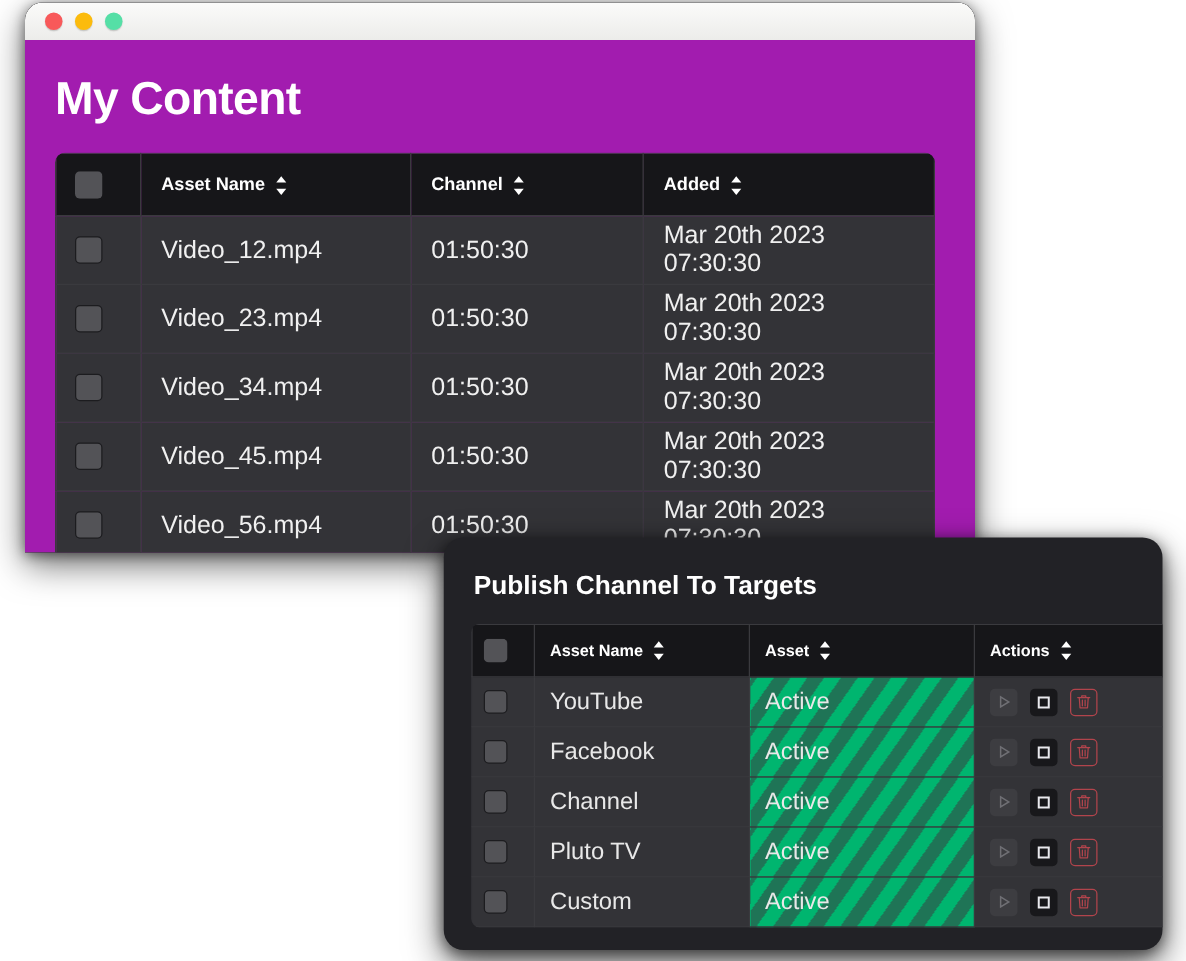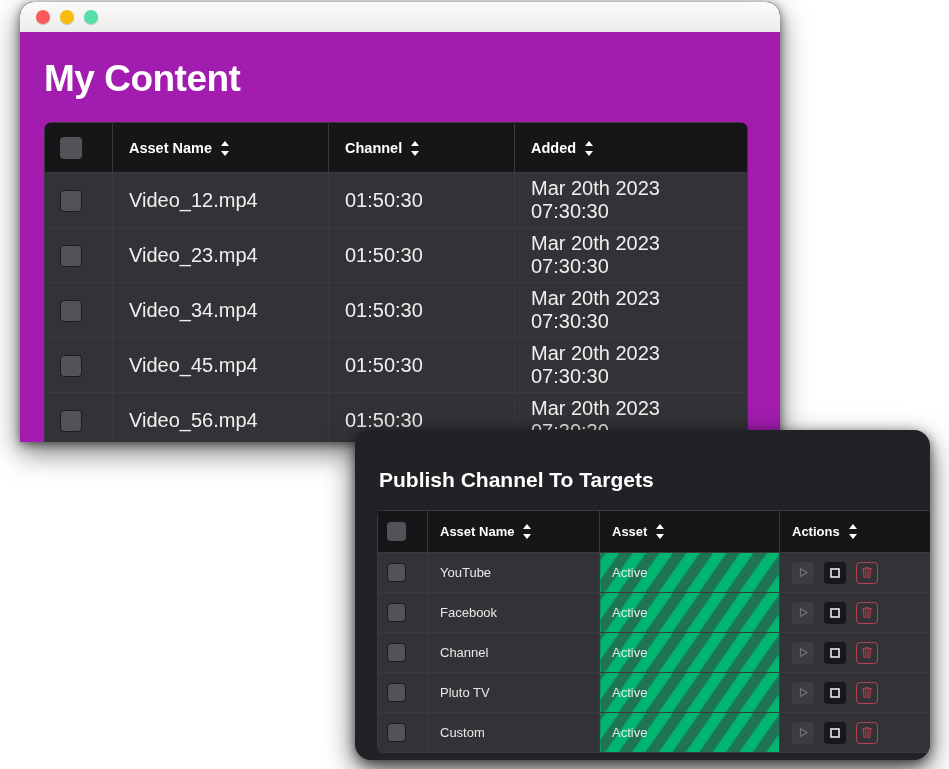--- a/index.html
+++ b/index.html
@@ -67,25 +67,25 @@
     border-radius:8px;overflow:hidden;height:334px;
   }
 
   
   .panel2{
     position:absolute;left:355px;top:430px;width:575px;height:330px;
     background:#222226;border-radius:16px;
     box-shadow:0 12px 30px rgba(0,0,0,.6), 0 3px 12px rgba(0,0,0,.55);
     padding:20px 22px;overflow:hidden;
   }
-  .panel2-title{font-size:21px;font-weight:bold;color:#fff;margin:18px 0 18px 2px;}
+  .panel2-title{font-size:21px;font-weight:bold;color:#fff;margin:7px 0 18px 2px;}
   .table2-clip{border-radius:7px;overflow:hidden;width:560px;}
   #t2{width:560px;}
   #t2 th{height:42px;padding:0 12px;font-size:13px;}
-  #t2 td{height:40px;padding:0 12px;font-size:13px;color:#e8e8e8;}
+  #t2 td{height:40px;padding:0 12px;font-size:19px;color:#e8e8e8;}
   #t2 th:first-child,#t2 td:first-child{padding-left:0;text-align:center;}
   .d-check{width:50px;}
   .d-name{width:172px;}
   .d-status{width:180px;}
   .d-act{width:158px;}
   #t2 .cb{width:19px;height:19px;}
 
   td.status{
     background:
       repeating-linear-gradient(-55deg,

